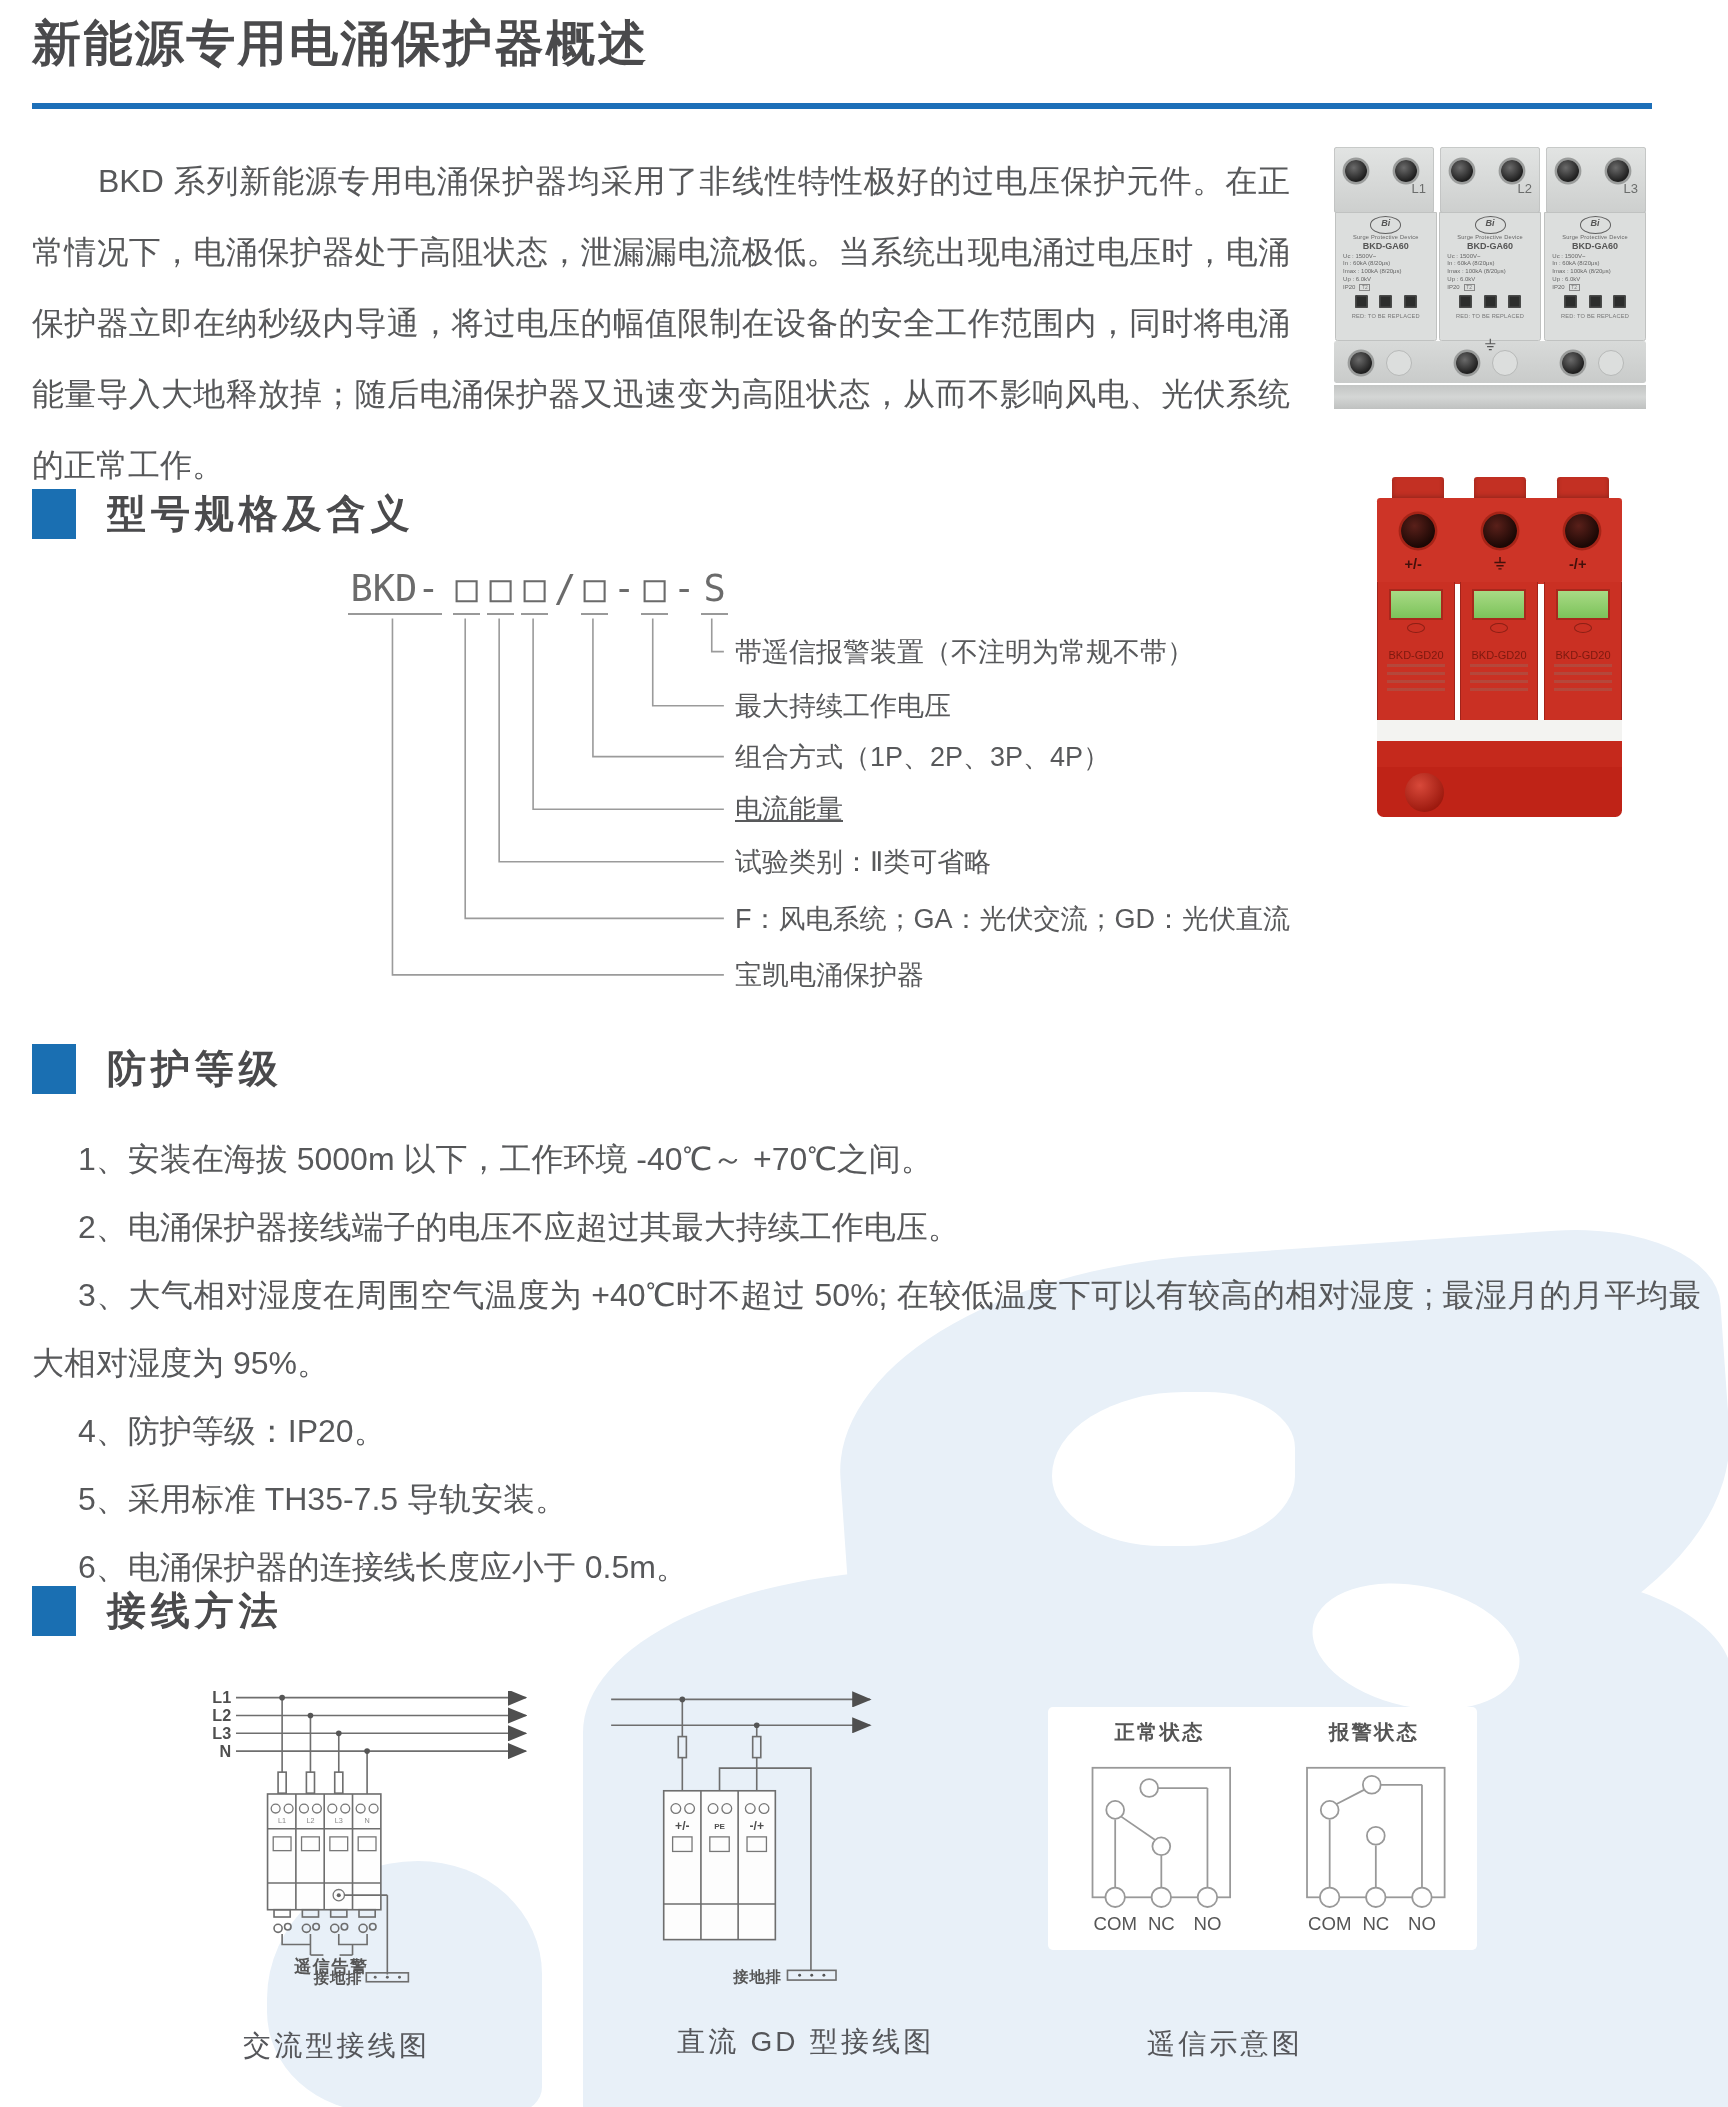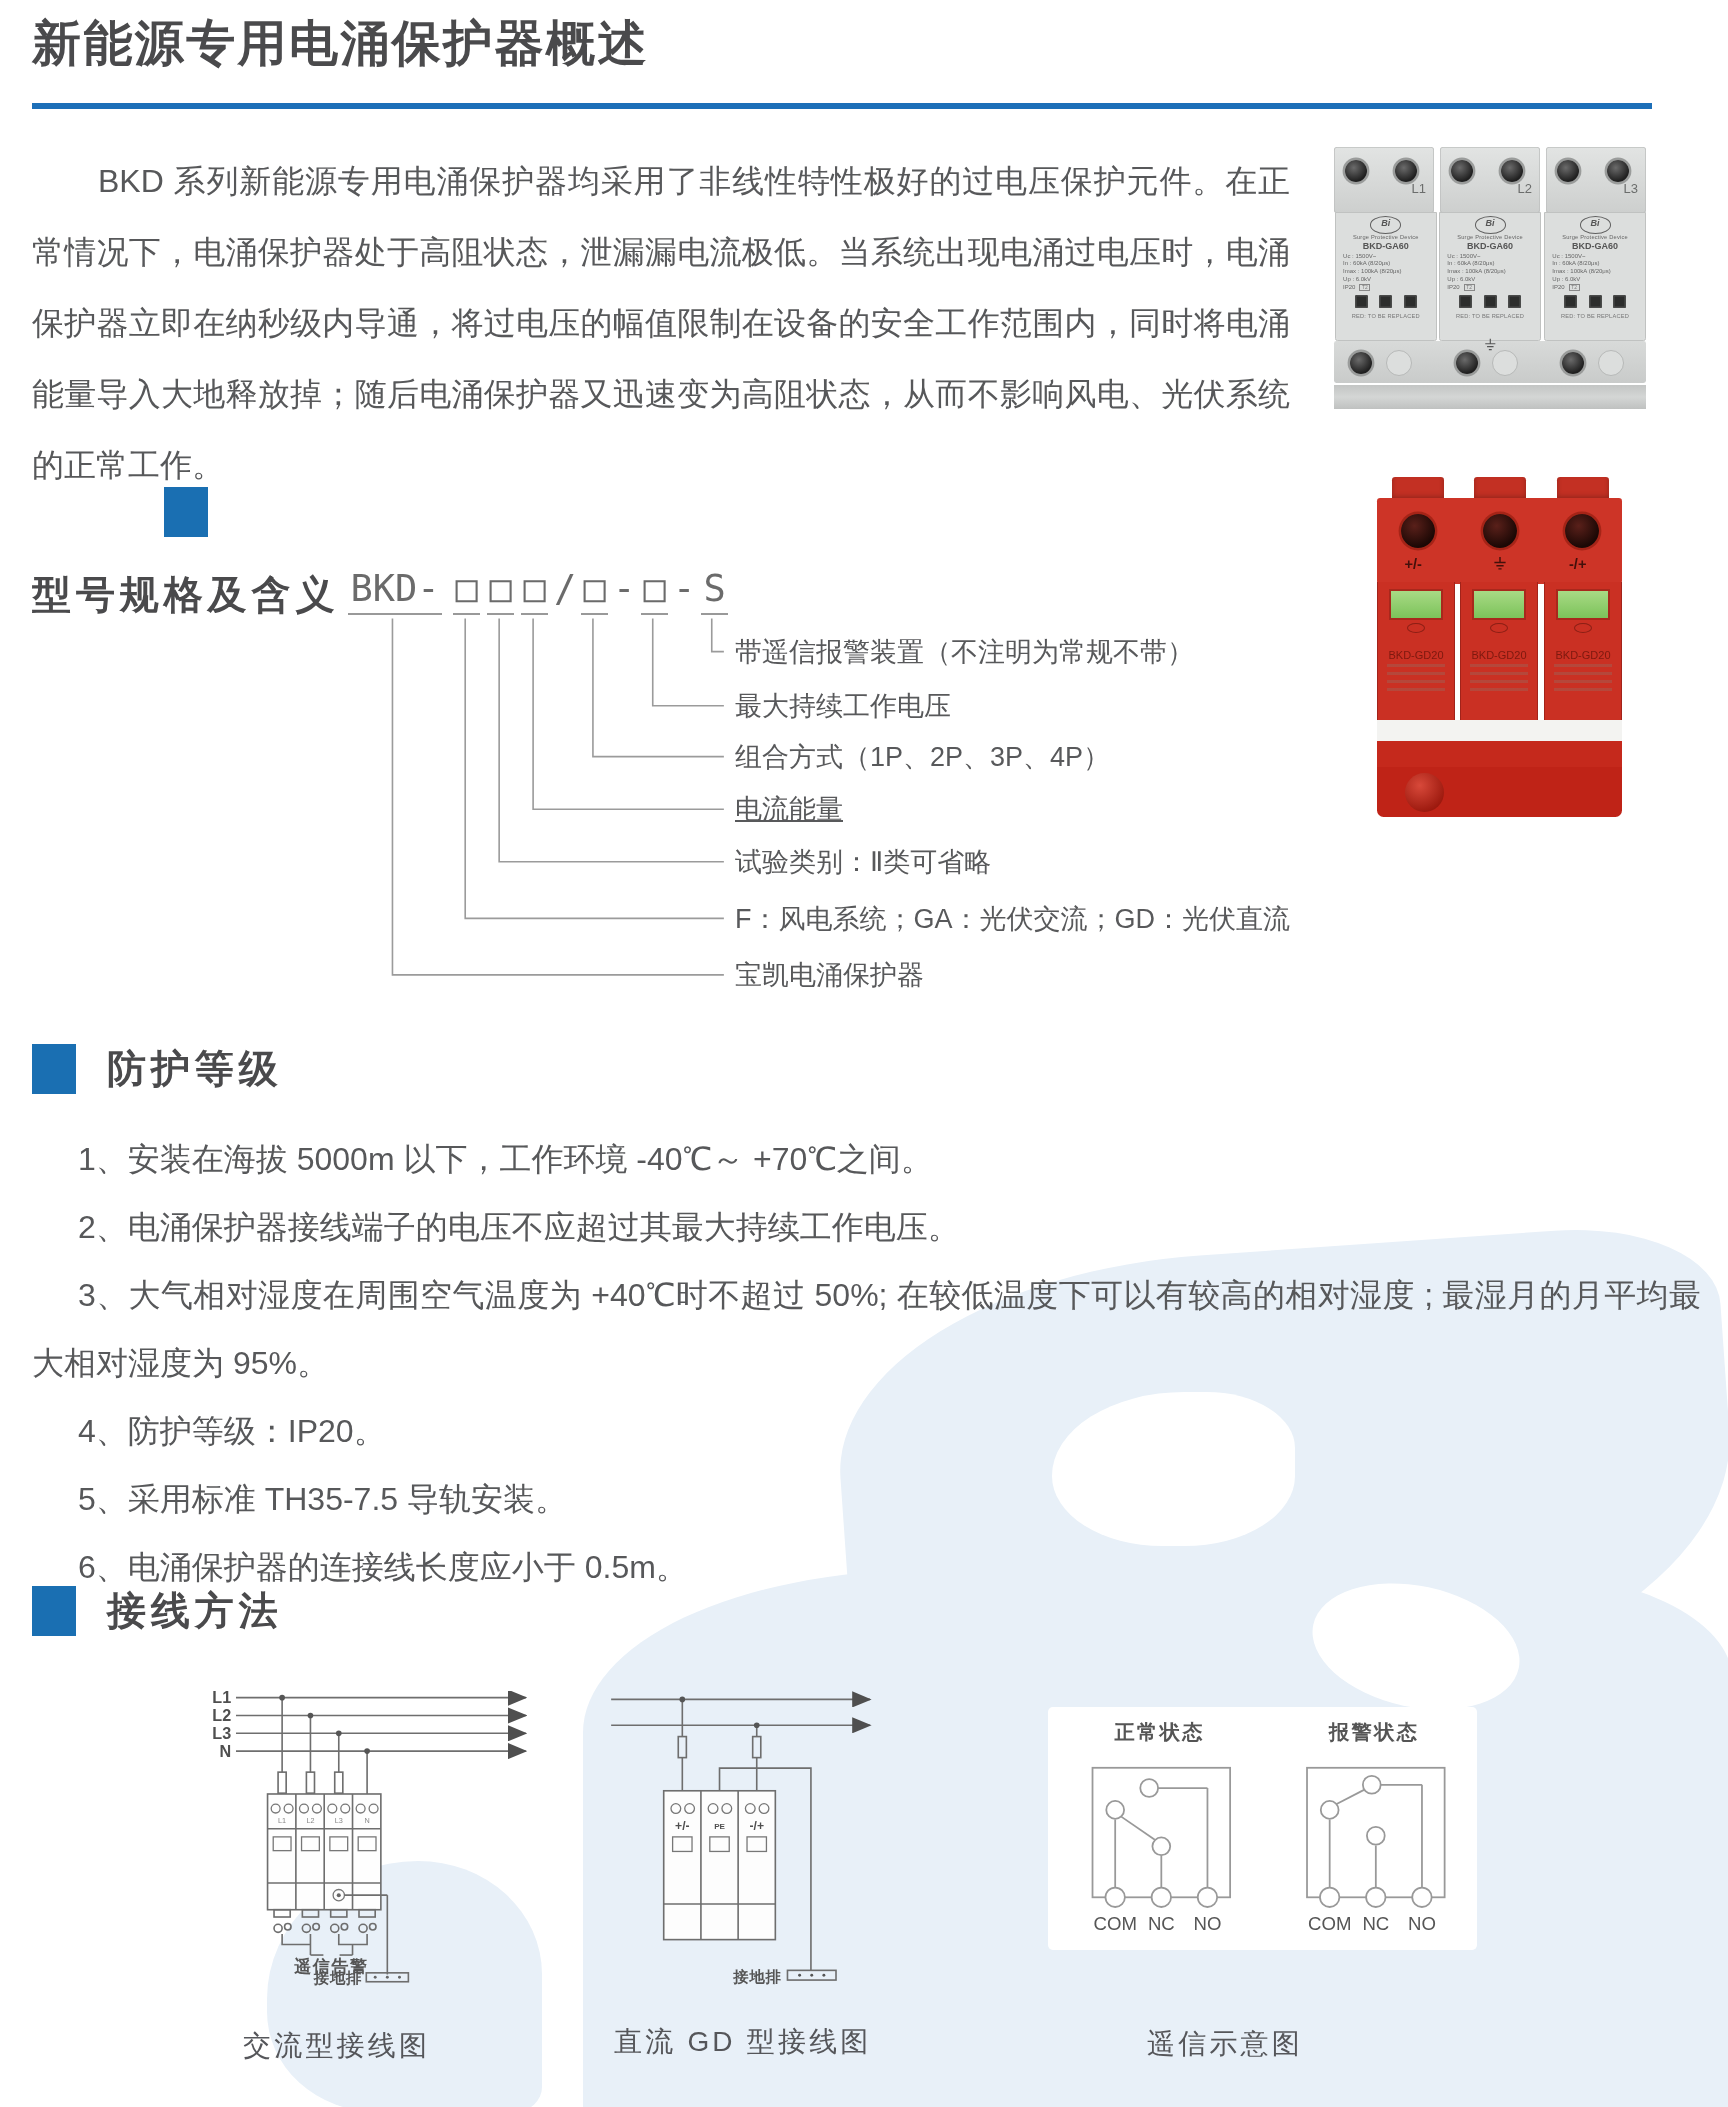--- a/index.html
+++ b/index.html
@@ -225,21 +225,21 @@
       <div class="rmodel">BKD-GD20</div>
       <div class="rstreaks"></div>
     </div>
     <div class="rstripe"></div>
     <div class="rlower"></div>
     <div class="rbase">
       <span class="rbtn"></span>
     </div>
   </div>
 
-  <div class="sec" style="top:487px;flex-direction:column;">
+  <div class="sec" style="top:487px;">
     <span class="sec-sq"></span>
     <span class="sec-title">型号规格及含义</span>
   </div>
 
   <div class="z model-diagram abs">
     <span class="cp u" style="left:0px;">BKD-</span>
     <span class="cp u" style="left:105px;">□</span>
     <span class="cp u" style="left:139px;">□</span>
     <span class="cp u" style="left:173px;">□</span>
     <span class="cp" style="left:206px;">/</span>
@@ -465,17 +465,17 @@
       <text x="83" y="275">COM</text>
       <text x="140" y="275">NC</text>
       <text x="197" y="275">NO</text>
       <text x="348" y="275">COM</text>
       <text x="405" y="275">NC</text>
       <text x="462" y="275">NO</text>
     </g>
   </svg>
 
   <div class="fig-caption" style="left:243px;top:2027px;">交流型接线图</div>
-  <div class="fig-caption" style="left:614px;top:2023px;">直流 GD 型接线图</div>
+  <div class="fig-caption" style="left:677px;top:2023px;">直流 GD 型接线图</div>
   <div class="fig-caption" style="left:1147px;top:2025px;">遥信示意图</div>
 
 </div>
 
 
 </body></html>

